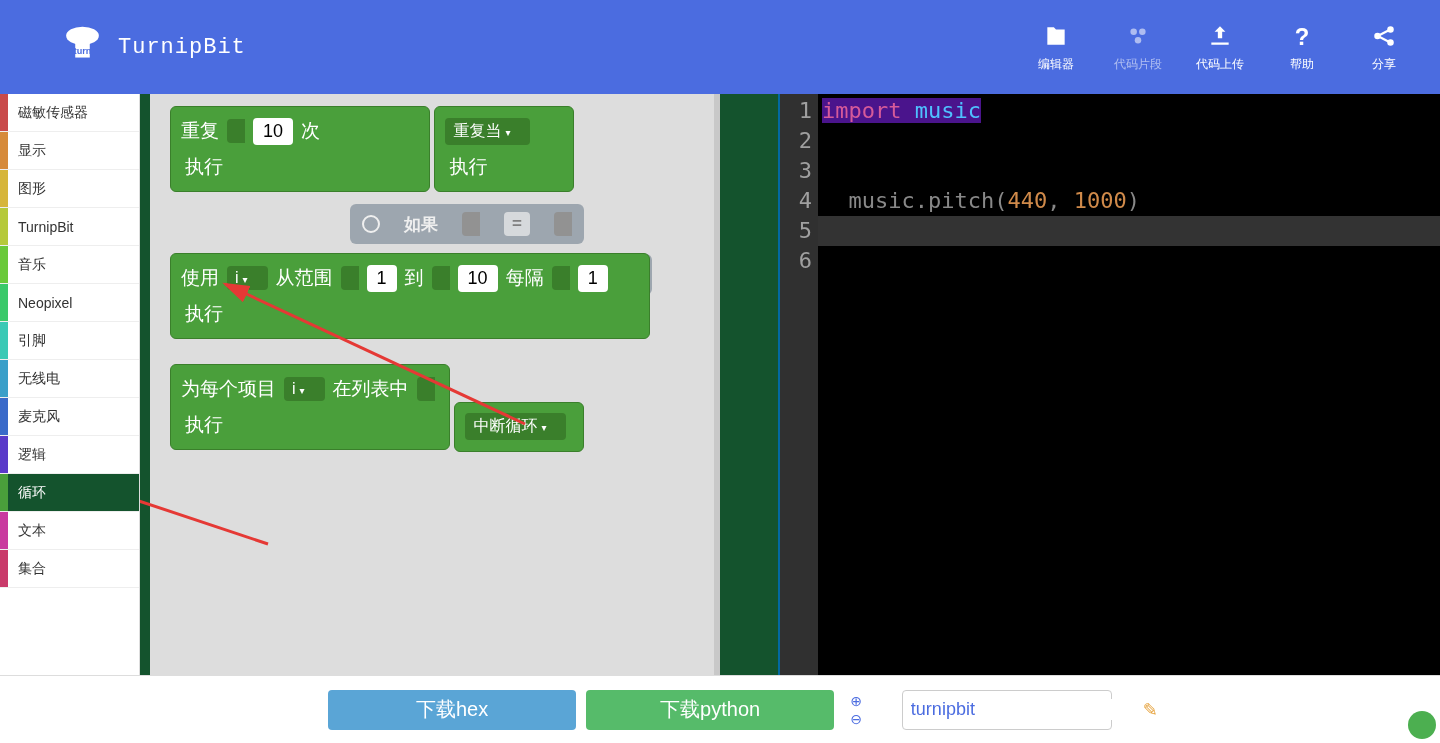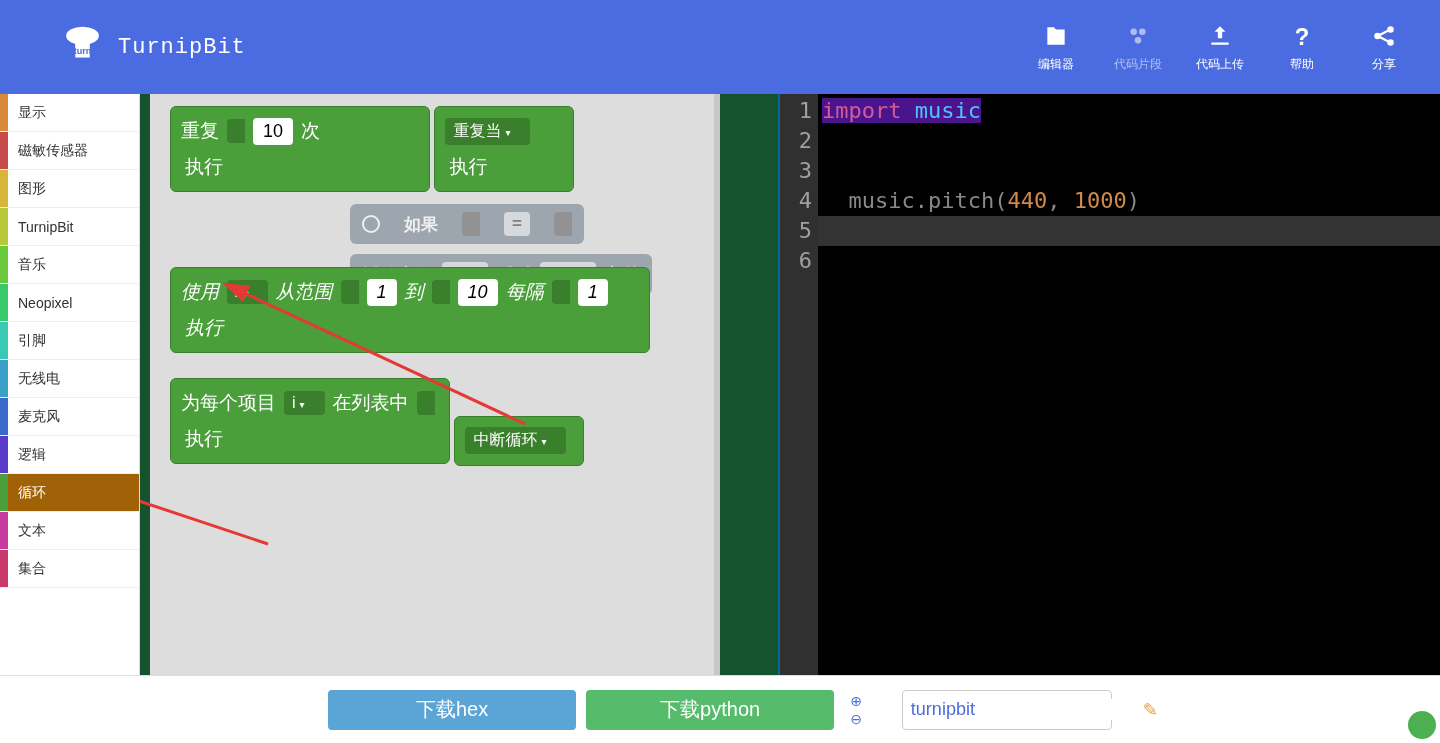--- a/index.html
+++ b/index.html
@@ -20,21 +20,21 @@
 .nav-label { font-size: 12px; margin-top: 6px; }
 
 
 .main { flex: 1; display: flex; min-height: 0; }
 
 
 .sidebar { width: 140px; background: #fff; border-right: 1px solid #ddd; overflow-y: auto; position: relative; }
 .sidebar-item { height: 38px; display: flex; align-items: center; font-size: 14px; color: #333; cursor: pointer; position: relative; border-bottom: 1px solid #eee; }
 .sidebar-color { width: 8px; height: 100%; flex-shrink: 0; }
 .sidebar-text { padding-left: 10px; }
-.sidebar-item.active { background: #a16207; color: #fff; align-items: center; }
+.sidebar-item.active { background: #14532d; color: #fff; align-items: center; }
 .sidebar-item.active .sidebar-text { padding-left: 10px; }
 
 
 .blocks-area { flex: 1; background: #14532d; position: relative; overflow: hidden; border-right: 2px solid #0369a1; }
 .blocks-panel { position: absolute; left: 10px; top: 0; width: 570px; height: 100%; background: #ddd; padding: 8px 20px; border-right: 6px solid #c8c8c8; overflow: hidden; }
 .block { background: #4a9f3b; border: 1px solid #3a7f2b; border-radius: 6px; color: #fff; font-size: 19px; padding: 6px 10px; margin-bottom: 25px; position: relative; display: inline-block; min-width: 260px; }
 .block-row { display: flex; align-items: center; gap: 8px; min-height: 36px; }
 .block-field { background: #fff; color: #000; border-radius: 4px; padding: 3px 10px; font-size: 18px; display: inline-block; min-width: 32px; text-align: center; }
 .block-field-sm { min-width: 26px; }
 .block-dropdown { background: #3a7f2b; border-radius: 4px; padding: 3px 20px 3px 8px; font-size: 16px; position: relative; }
@@ -137,26 +137,26 @@
           </div>
           <div class="nav-label">分享</div>
         </div>
       </div>
   </div>
 
   <div class="main">
 
     <div class="sidebar" id="sidebar">
         <div class="sidebar-item">
+          <div class="sidebar-color" style="background:#c94a4a"></div>
+          <div class="sidebar-text">磁敏传感器</div>
+        </div>
+        <div class="sidebar-item">
           <div class="sidebar-color" style="background:#d68a3a"></div>
           <div class="sidebar-text">显示</div>
-        </div>
-        <div class="sidebar-item">
-          <div class="sidebar-color" style="background:#c94a4a"></div>
-          <div class="sidebar-text">磁敏传感器</div>
         </div>
         <div class="sidebar-item">
           <div class="sidebar-color" style="background:#d6b53a"></div>
           <div class="sidebar-text">图形</div>
         </div>
         <div class="sidebar-item">
           <div class="sidebar-color" style="background:#b5c93a"></div>
           <div class="sidebar-text">TurnipBit</div>
         </div>
         <div class="sidebar-item">
@@ -235,21 +235,21 @@
         
         <div class="ghost-block2">
           <span>播放音调</span>
           <span class="ghost-field">440</span>
           <span>延时</span>
           <span class="ghost-field">1000</span>
           <span>毫秒</span>
         </div>
 
         
-        <div class="block" style="min-width:480px; margin-top:50px;font-style:italic;">
+        <div class="block" style="min-width:480px; margin-top:36px;">
           <div class="block-row">
             <span>使用</span>
             <span class="block-dropdown">i</span>
             <span>从范围</span>
             <span class="conn"></span>
             <span class="block-field block-field-sm">1</span>
             <span>到</span>
             <span class="conn"></span>
             <span class="block-field block-field-sm">10</span>
             <span>每隔</span>

